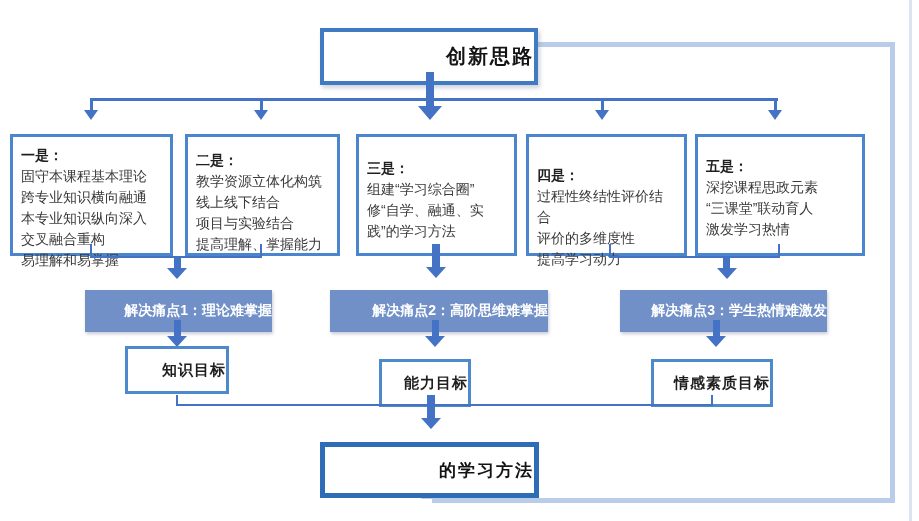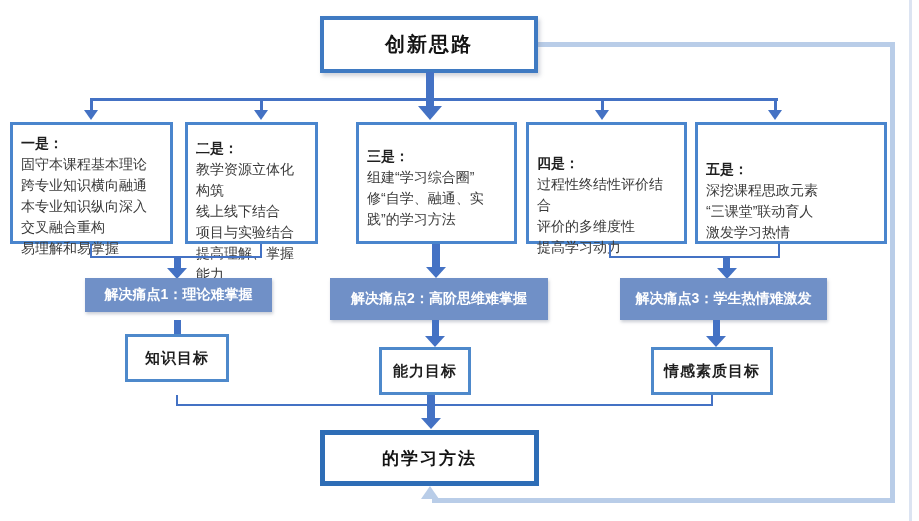--- a/index.html
+++ b/index.html
@@ -17,21 +17,21 @@
           font-family:"Liberation Sans",sans-serif;}
   .abs{position:absolute;}
   .line{background:var(--blue);}
   .loop{background:var(--light);}
   .edge-line{background:var(--edge);opacity:.7;}
   .tri-down{width:0;height:0;border-left:7px solid transparent;border-right:7px solid transparent;border-top:10px solid var(--blue);}
   .tri-down.mid{border-left-width:10px;border-right-width:10px;border-top-width:11px;}
   .tri-down.big{border-left-width:12px;border-right-width:12px;border-top-width:14px;}
   .tri-up-light{width:0;height:0;border-left:9px solid transparent;border-right:9px solid transparent;border-bottom:13px solid var(--light);}
   .box{background:#fff;border:3px solid var(--box-border);box-sizing:border-box;
-       display:flex;align-items:center;justify-content:center;}
+       display:flex;align-items:center;justify-content:flex-end;margin-top:12px;}
   .top-box{border:4px solid var(--top-border);font-weight:bold;font-size:20px;color:#141414;
            letter-spacing:2px;box-shadow:2px 3px 4px rgba(120,130,150,.35);}
   .bottom-box{border:5px solid var(--dark-border);font-weight:bold;font-size:17px;color:#141414;letter-spacing:2px;}
   .strategy{display:block;padding:8px 8px;font-size:14px;line-height:1.5;color:#3a3a3a;}
   .strategy b{display:block;color:#1f1f1f;}
   .pain{background:var(--pain);border:none;color:#fff;font-weight:bold;font-size:14px;
         box-shadow:1px 2px 3px rgba(120,130,150,.4);}
   .goal{border:3px solid var(--goal-border);font-weight:bold;font-size:15px;color:#1f1f1f;letter-spacing:1px;}
 </style>
 </head>
@@ -65,21 +65,21 @@
   <div class="abs box strategy" style="left:10px;top:122px;width:163px;height:122px">
     <b>一是：</b>
     <div>
         <div>固守本课程基本理论</div>
         <div>跨专业知识横向融通</div>
         <div>本专业知识纵向深入</div>
         <div>交叉融合重构</div>
         <div>易理解和易掌握</div>
       </div>
   </div>
-  <div class="abs box strategy" style="left:185px;top:122px;width:133px;height:122px;padding-top:13px">
+  <div class="abs box strategy" style="left:185px;top:122px;width:155px;height:122px;padding-top:13px">
     <b>二是：</b>
     <div>
         <div>教学资源立体化构筑</div>
         <div>线上线下结合</div>
         <div>项目与实验结合</div>
         <div>提高理解、掌握能力</div>
       </div>
   </div>
   <div class="abs box strategy" style="left:356px;top:122px;width:161px;height:122px;padding-top:21px">
     <b>三是：</b>
@@ -89,21 +89,21 @@
       </div>
   </div>
   <div class="abs box strategy" style="left:526px;top:122px;width:161px;height:122px;padding-top:28px">
     <b>四是：</b>
     <div>
         <div>过程性终结性评价结合</div>
         <div>评价的多维度性</div>
         <div>提高学习动力</div>
       </div>
   </div>
-  <div class="abs box strategy" style="left:695px;top:122px;width:192px;height:122px;padding-top:34px">
+  <div class="abs box strategy" style="left:695px;top:122px;width:170px;height:122px;padding-top:19px">
     <b>五是：</b>
     <div>
         <div>深挖课程思政元素</div>
         <div>“三课堂”联动育人</div>
         <div>激发学习热情</div>
       </div>
   </div>
 
   <div class="abs line" style="left:90px;top:244px;width:2px;height:14px"></div>
   <div class="abs line" style="left:260px;top:244px;width:2px;height:14px"></div>
@@ -113,21 +113,21 @@
 
   <div class="abs line" style="left:432px;top:244px;width:8px;height:24px"></div>
   <div class="abs tri-down mid" style="left:426px;top:267px"></div>
 
   <div class="abs line" style="left:609px;top:244px;width:2px;height:14px"></div>
   <div class="abs line" style="left:778px;top:244px;width:2px;height:14px"></div>
   <div class="abs line" style="left:609px;top:256px;width:171px;height:2px"></div>
   <div class="abs line" style="left:723px;top:257px;width:7px;height:12px"></div>
   <div class="abs tri-down mid" style="left:717px;top:268px"></div>
 
-  <div class="abs box pain" style="left:85px;top:278px;width:187px;height:34px">
+  <div class="abs box pain" style="left:85px;top:278px;width:187px;height:42px">
     <span>解决痛点1：理论难掌握</span>
   </div>
   <div class="abs box pain" style="left:330px;top:278px;width:218px;height:42px">
     <span>解决痛点2：高阶思维难掌握</span>
   </div>
   <div class="abs box pain" style="left:620px;top:278px;width:207px;height:42px">
     <span>解决痛点3：学生热情难激发</span>
   </div>
 
   <div class="abs line" style="left:174px;top:320px;width:7px;height:17px"></div>

